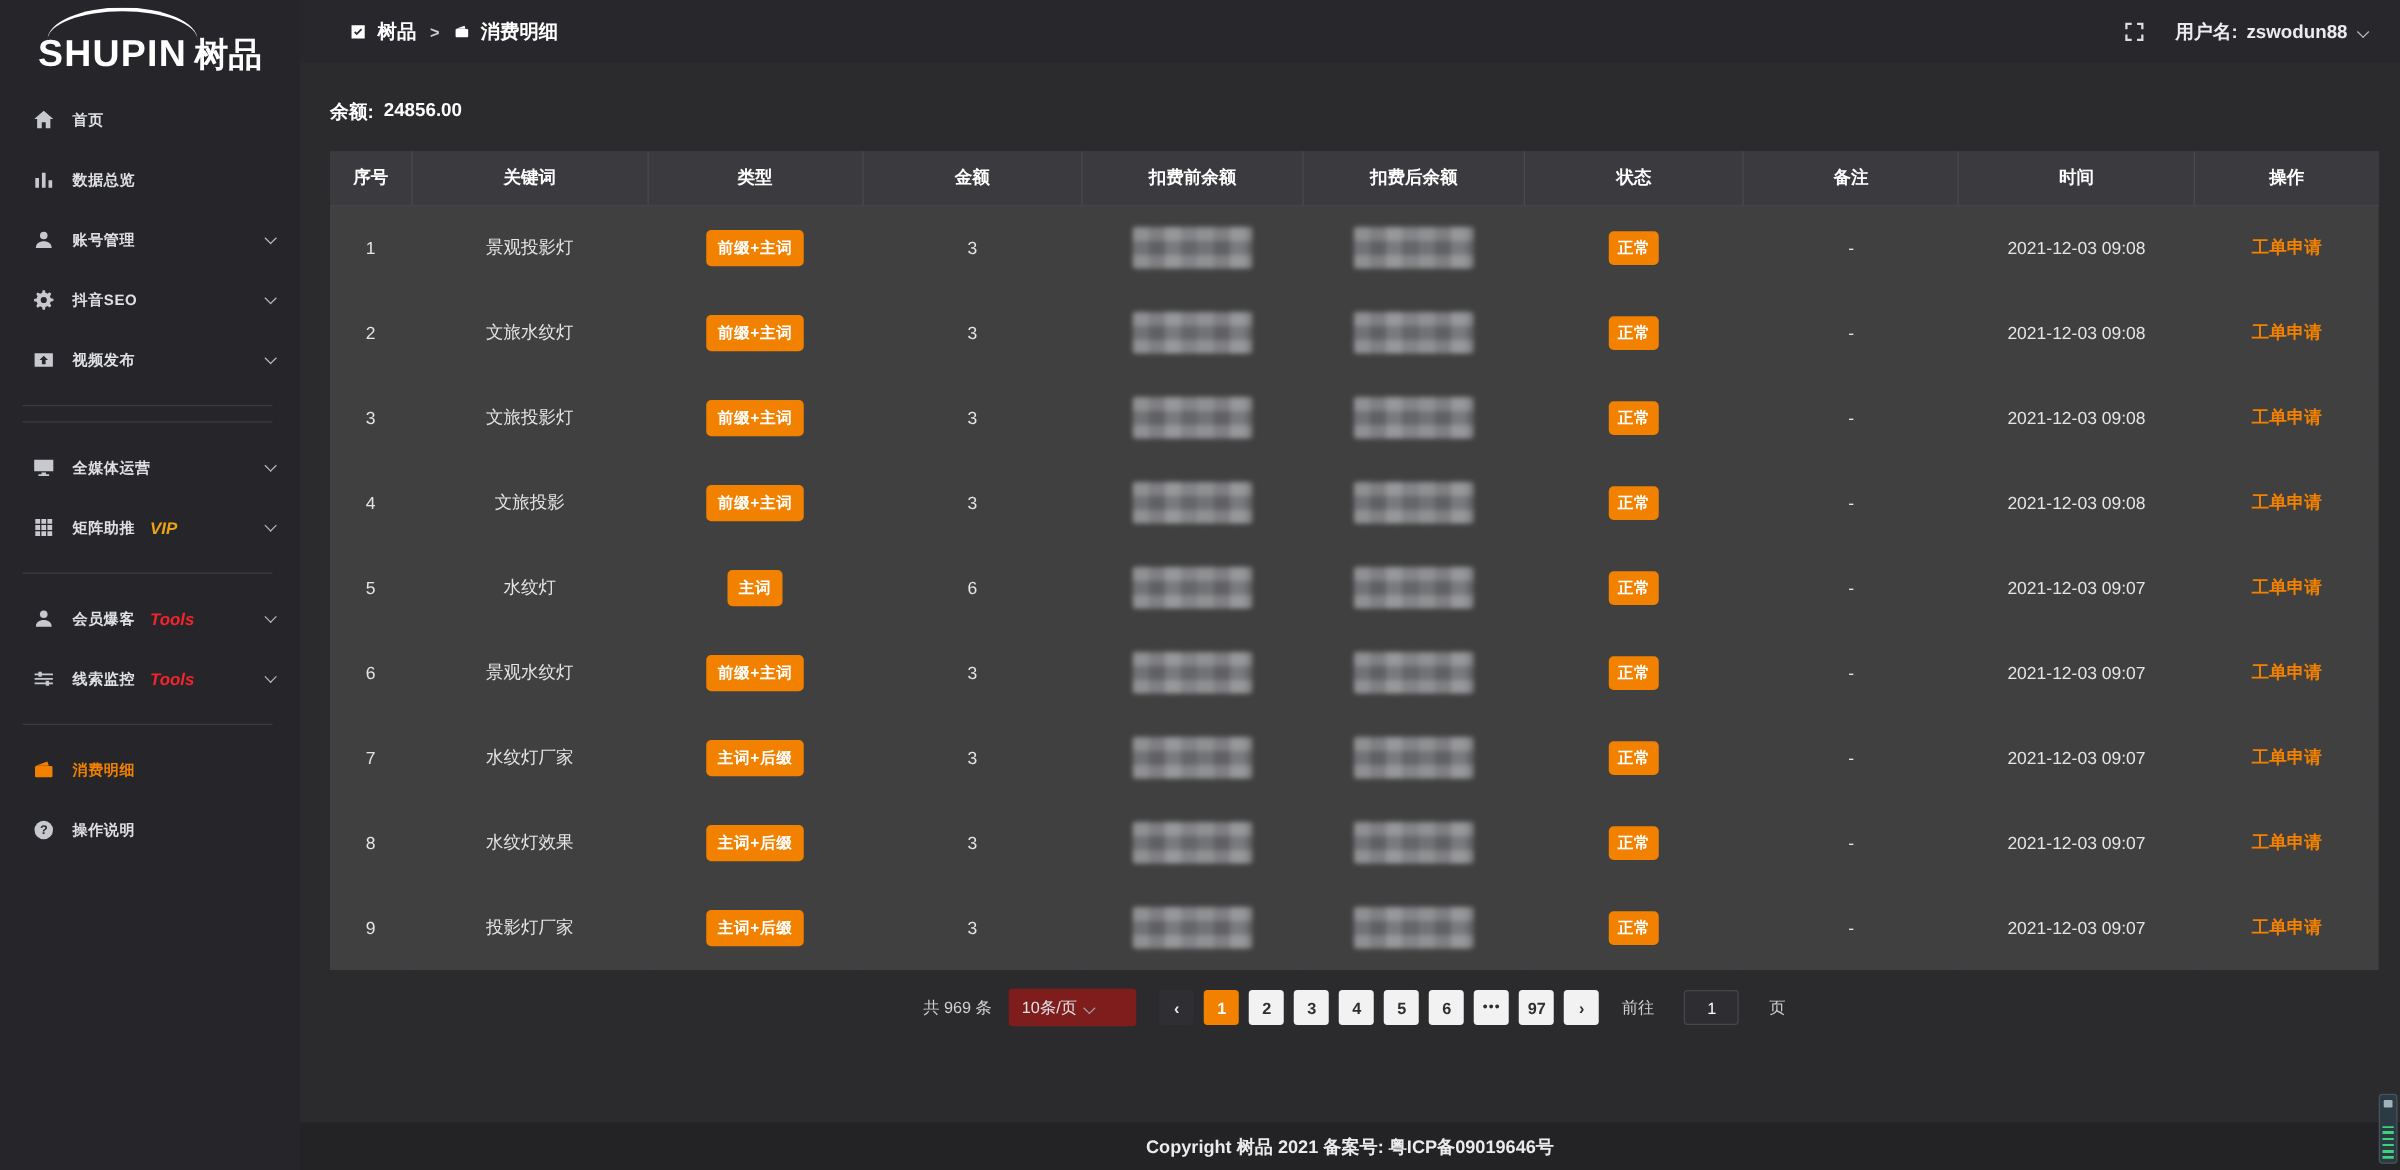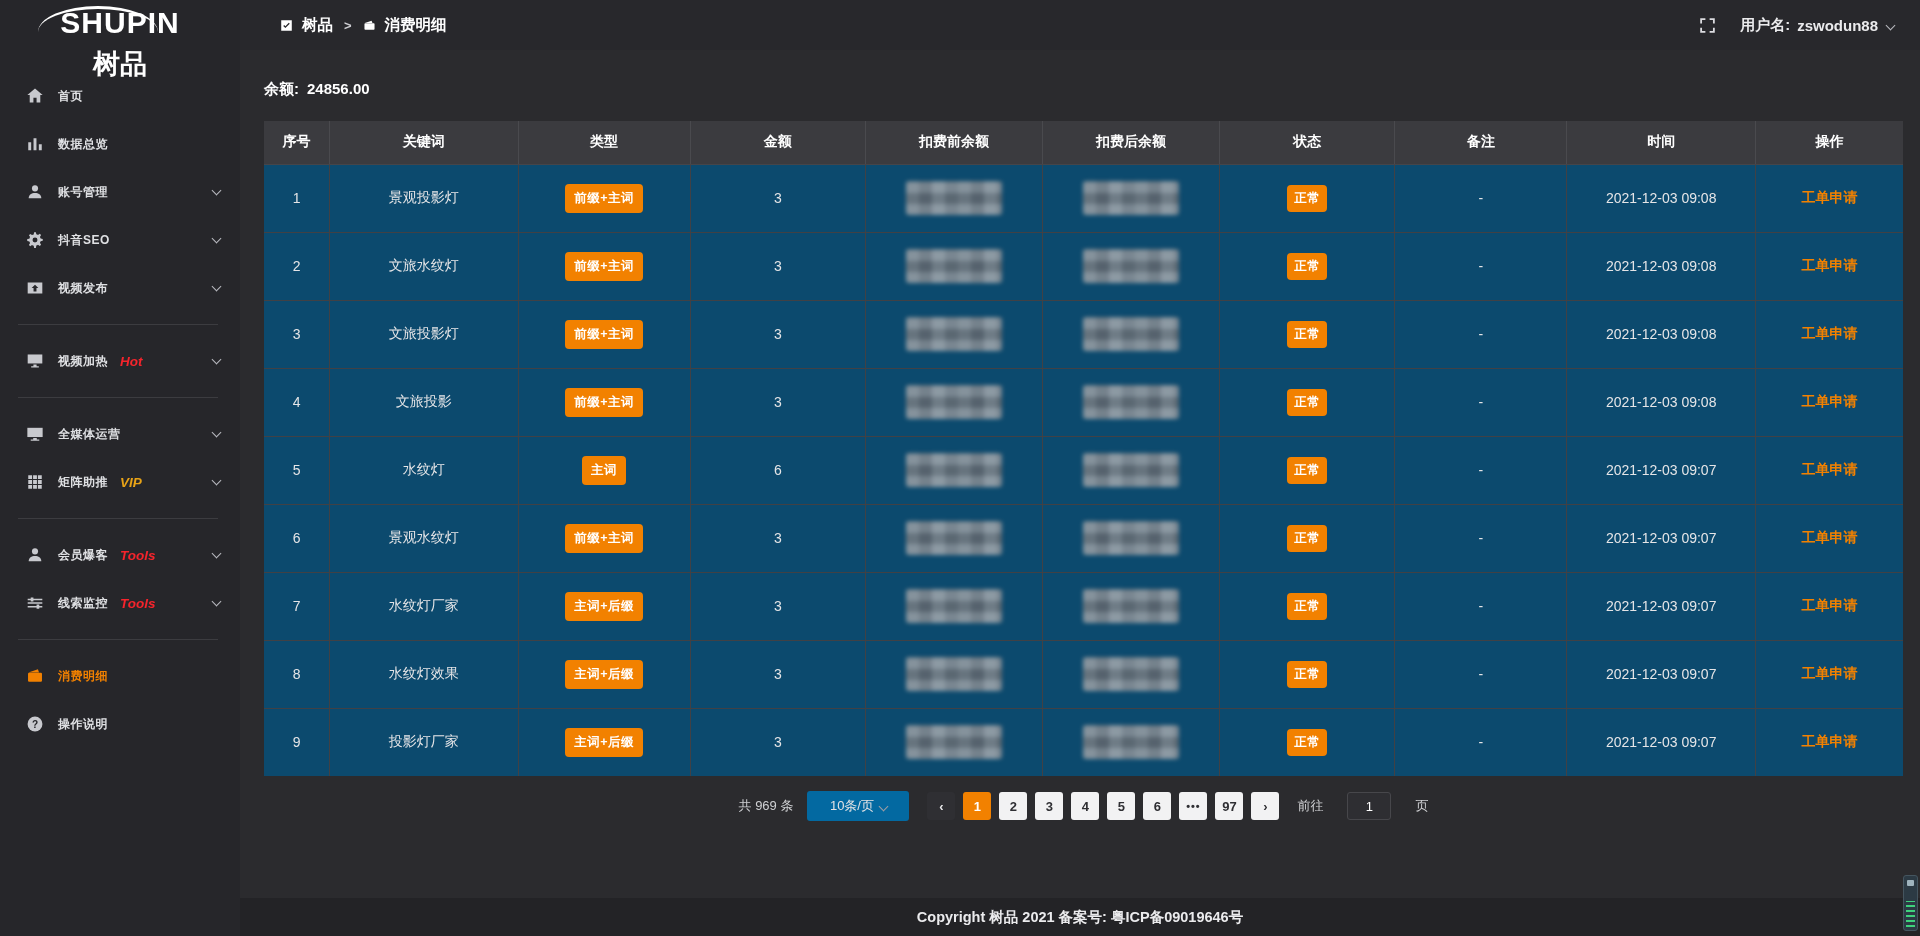--- a/index.html
+++ b/index.html
@@ -1,21 +1,21 @@
 <!DOCTYPE html>
 <html><head>
 <meta charset="utf-8">
 <style>
   *{margin:0;padding:0;box-sizing:border-box;}
   html,body{width:1920px;height:936px;overflow:hidden;}
   body{font-family:"Liberation Sans","DejaVu Sans",sans-serif;background:#2b2b2e;color:#e6e6e8;position:relative;}
 
   
   .sidebar{position:absolute;left:0;top:0;width:240px;height:936px;background:#26262a;z-index:5;}
-  .logo{height:64px;display:flex;align-items:center;justify-content:center;gap:6px;padding-top:24px;flex-direction:column;}
+  .logo{height:64px;display:flex;align-items:center;justify-content:center;gap:6px;padding-top:24px;}
   .logo-arc{position:absolute;top:6px;left:38px;width:120px;height:26px;border-top:3px solid #fff;border-radius:50%/100% 100% 0 0;}
   .logo-en{font-size:30px;font-weight:800;letter-spacing:1px;color:#fff;font-stretch:condensed;}
   .logo-cn{font-size:27px;font-weight:800;color:#fff;}
   .nav{margin-top:8px;}
   .nav-item{height:48px;display:flex;align-items:center;padding:0 20px 0 26px;cursor:pointer;color:#dfe0e3;}
   .nav-item .nicon{width:18px;height:18px;margin-right:14px;color:#c8c9ce;flex:0 0 18px;display:flex;align-items:center;}
   .nav-item .nlabel{font-size:12px;font-weight:600;letter-spacing:.5px;}
   .nav-item.active{color:#f28100;}
   .nav-item.active .nicon{color:#f28100;}
   .tag{font-style:italic;font-weight:700;font-size:13.5px;margin-left:12px;}
@@ -29,39 +29,39 @@
   .crumb{display:flex;align-items:center;gap:9px;font-size:15.5px;font-weight:700;color:#fff;}
   .crumb .cicon{width:13px;height:13px;color:#fff;display:flex;}
   .crumb-sep{color:#cfcfd3;font-size:13px;font-weight:700;margin:0 2px;}
   .topbar-right{margin-left:auto;display:flex;align-items:center;gap:24px;}
   .fs-icon{width:17px;height:17px;color:#dcdce0;cursor:pointer;display:flex;}
   .userbox{display:flex;align-items:center;gap:7px;font-size:15px;font-weight:600;color:#ebebed;cursor:pointer;}
 
   
   .content{position:absolute;left:240px;top:50px;right:0;bottom:38px;padding:0 17px 0 24px;}
   .balance{margin-top:30px;font-size:15px;font-weight:700;color:#fff;display:flex;gap:8px;}
-  .consume-table{width:100%;border-collapse:collapse;table-layout:fixed;margin-top:22px;background:#0c4a6e;}
+  .consume-table{width:100%;border-collapse:collapse;table-layout:fixed;margin-top:22px;background:#404040;}
   .consume-table th{background:#3b3b3f;height:43px;font-size:14px;font-weight:700;color:#fff;border-right:1px solid #4a4a4e;border-bottom:1px solid #454549;text-align:center;}
   .consume-table th:last-child{border-right:none;text-align:center;}
   .consume-table td{height:68px;text-align:center;font-size:14px;color:#e5e5e7;border-right:1px solid #414145;border-bottom:1px solid #414145;}
   .consume-table td:last-child{border-right:none;}
   .consume-table tr:last-child td{border-bottom:none;}
   .badge{display:inline-block;background:#f28100;color:#fff;font-size:12.5px;font-weight:700;padding:6px 9px;border-radius:4px;letter-spacing:.5px;}
   .badge-sm{padding:5px 7px;}
   .blur-block{display:inline-block;width:96px;height:34px;border-radius:3px;vertical-align:middle;opacity:.8;
     background:
       repeating-linear-gradient(0deg, rgba(255,255,255,.18) 0 11px, rgba(0,0,0,.12) 11px 22px),
       repeating-linear-gradient(90deg,#909195 0 13px,#77787d 13px 26px,#9b9ca0 26px 39px,#7e7f84 39px 52px);
     filter:blur(2.2px);}
   .action-link{color:#f28100;font-weight:600;cursor:pointer;text-decoration:none;}
 
   
   .pagination{margin-top:15px;display:flex;align-items:center;justify-content:center;gap:14px;}
   .total-text{font-size:13px;color:#cfd0d3;}
-  .size-select{display:flex;align-items:center;justify-content:center;width:102px;height:30px;background:#0369a1;border-radius:3px;padding:0 10px;cursor:pointer;color:#e2e2e4;font-size:13px;}
+  .size-select{display:flex;align-items:center;justify-content:flex-start;width:102px;height:30px;background:#7f1d1d;border-radius:3px;padding:0 10px;cursor:pointer;color:#e2e2e4;font-size:13px;}
   .size-select .chev{margin:0 0 0 6px;border-color:#9d9da3;}
   .page-group{display:flex;align-items:center;}
   .page-btn{min-width:28px;height:28px;margin:0 4px;border:none;border-radius:3px;background:#f2f2f3;color:#2f2f33;font-size:13px;font-weight:700;cursor:pointer;font-family:inherit;}
   .page-btn.active{background:#f28100;color:#fff;}
   .page-btn.dots{letter-spacing:1px;font-size:11px;}
   .page-btn.prev{background:#2f2f33;color:#e8e8ea;}
   .goto{display:flex;align-items:center;gap:24px;font-size:13px;color:#cfd0d3;}
   .goto input{width:44px;height:28px;background:#2e2e32;border:1px solid #47474b;border-radius:3px;color:#fff;text-align:center;font-size:13px;font-family:inherit;}
 
   
@@ -128,31 +128,20 @@
           <svg viewBox="0 0 16 16" fill="currentColor">
             <path fill-rule="evenodd" d="M1.5 3.2h13v9.6h-13zM8 5 11 8H9.3v3H6.7V8H5z"></path>
           </svg>
         </span>
       <span class="nlabel">视频发布</span>
       <span class="chev"></span>
     </div>
 
     <div class="divider"></div>
 
-    <div class="nav-item">
-      <span class="nicon">
-          <svg viewBox="0 0 16 16" fill="currentColor">
-            <path d="M1.5 2.2h13v8h-13z"></path>
-            <path d="M6.6 11.2h2.8v1.4h2v1.2H4.6v-1.2h2z"></path>
-          </svg>
-        </span>
-      <span class="nlabel">视频加热</span>
-      <span class="tag tag-red">Hot</span>
-      <span class="chev"></span>
-    </div>
 
 
     <div class="divider"></div>
 
     <div class="nav-item">
       <span class="nicon">
           <svg viewBox="0 0 16 16" fill="currentColor">
             <path d="M1.2 2.5h13.6v8.2H1.2z"></path>
             <path d="M6.4 11.5h3.2v1.3h2.2v1.2H4.2v-1.2h2.2z"></path>
           </svg>

